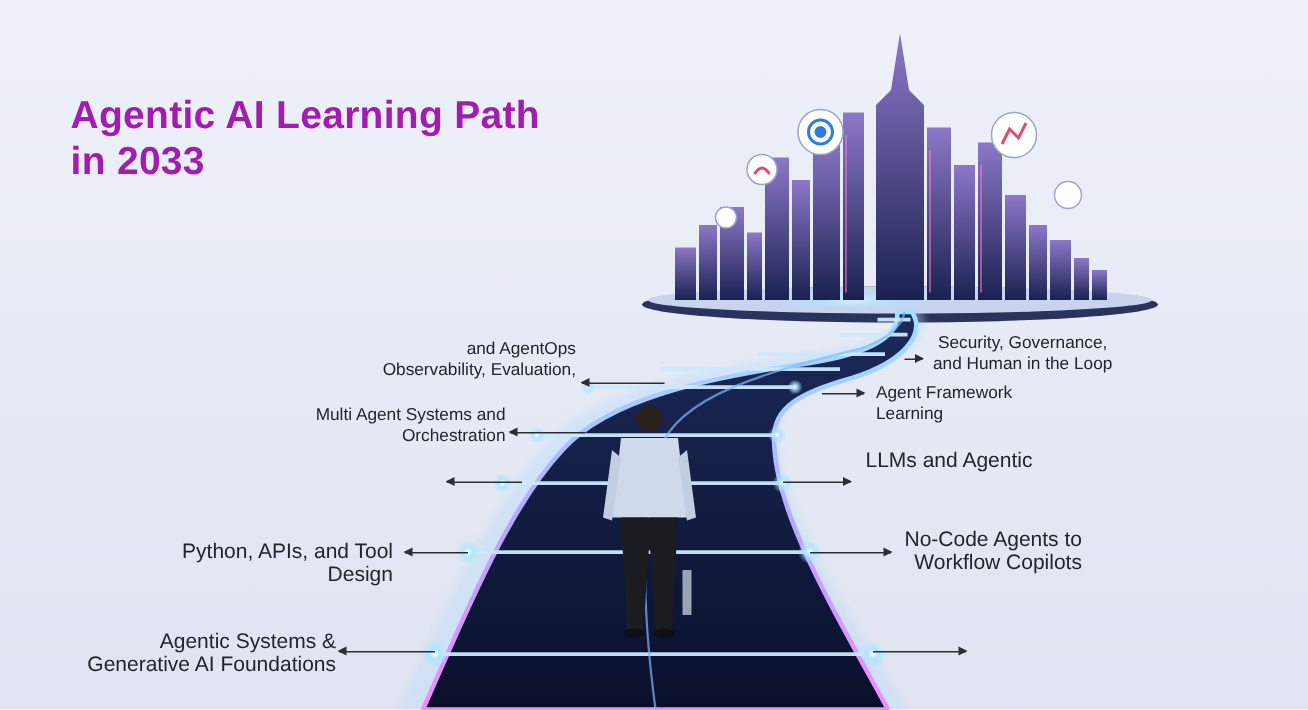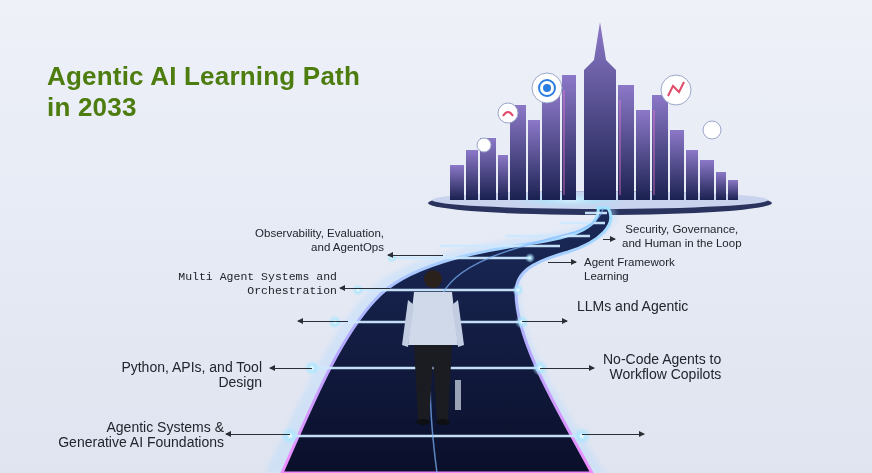--- a/index.html
+++ b/index.html
@@ -5,21 +5,21 @@
   html, body { margin: 0; padding: 0; }
   body {
     width: 872px; height: 473px; overflow: hidden; position: relative;
     font-family: "Liberation Sans", sans-serif;
     background: linear-gradient(180deg, #eef1f8 0%, #e7ebf5 45%, #dfe4f0 100%);
   }
   .canvas { position: absolute; inset: 0; overflow: hidden; }
   .title {
     position: absolute; left: 47px; top: 61px;
     font-size: 26px; font-weight: 700; line-height: 31px;
-    color: #4d7c0f; letter-spacing: 0.2px;
+    color: #a21caf; letter-spacing: 0.2px;
   }
   .title span { display: block; }
   .label {
     position: absolute; font-size: 11.5px; line-height: 14px; color: #22252b;
     white-space: nowrap;
   }
   .label.r { text-align: right; }
   .label.big { font-size: 14px; line-height: 15px; }
   .arrow { position: absolute; height: 1px; background: #2b2e35; }
   .arrow.left::before {
@@ -152,26 +152,26 @@
       <ellipse cx="443" cy="422" rx="7" ry="3" fill="#0e0f12"></ellipse>
     </g>
   </svg>
 
   <div class="title">
     <span>Agentic AI Learning Path</span>
     <span>in 2033</span>
   </div>
 
   <div class="label r" style="right:488px; top:226px;">
+    <div>and AgentOps</div>
     <div>Observability, Evaluation,</div>
-    <div>and AgentOps</div>
   </div>
   <div class="arrow left" style="left:388px; top:255px; width:55px;"></div>
 
-  <div class="label r" style="right:535px; top:270px;font-family:Liberation Mono, monospace;">
+  <div class="label r" style="right:535px; top:270px;">
     <div>Multi Agent Systems and</div>
     <div>Orchestration</div>
   </div>
   <div class="arrow left" style="left:340px; top:288px; width:50px;"></div>
 
   <div class="arrow left" style="left:298px; top:321px; width:50px;"></div>
 
   <div class="label r big" style="right:610px; top:360px;">
     <div>Python, APIs, and Tool</div>
     <div>Design</div>

